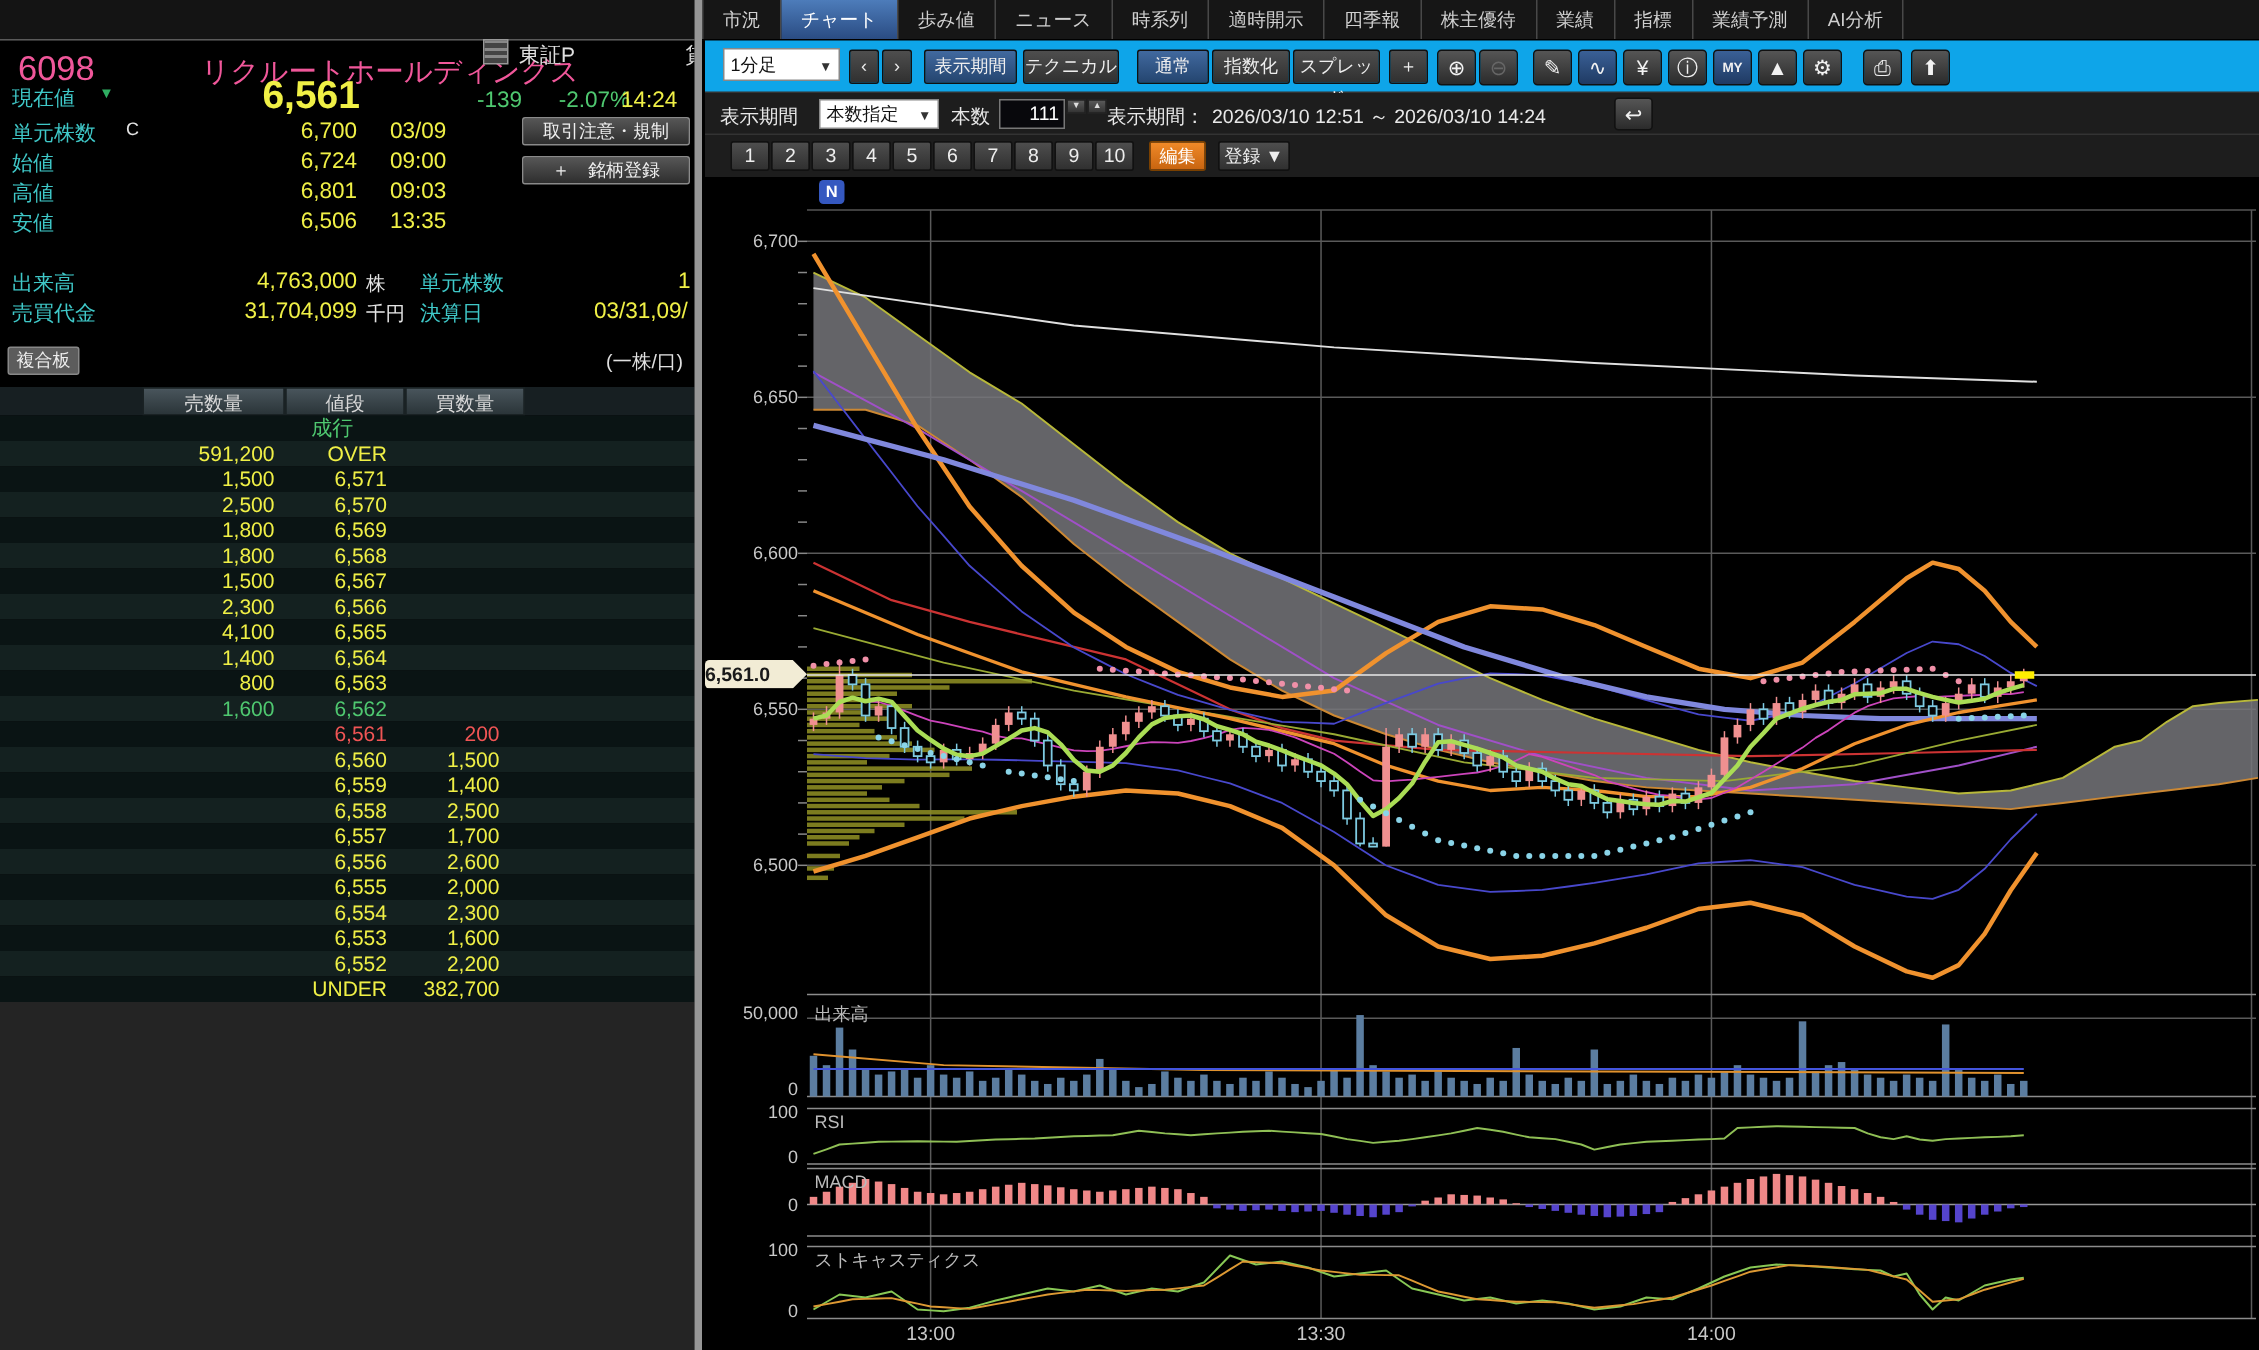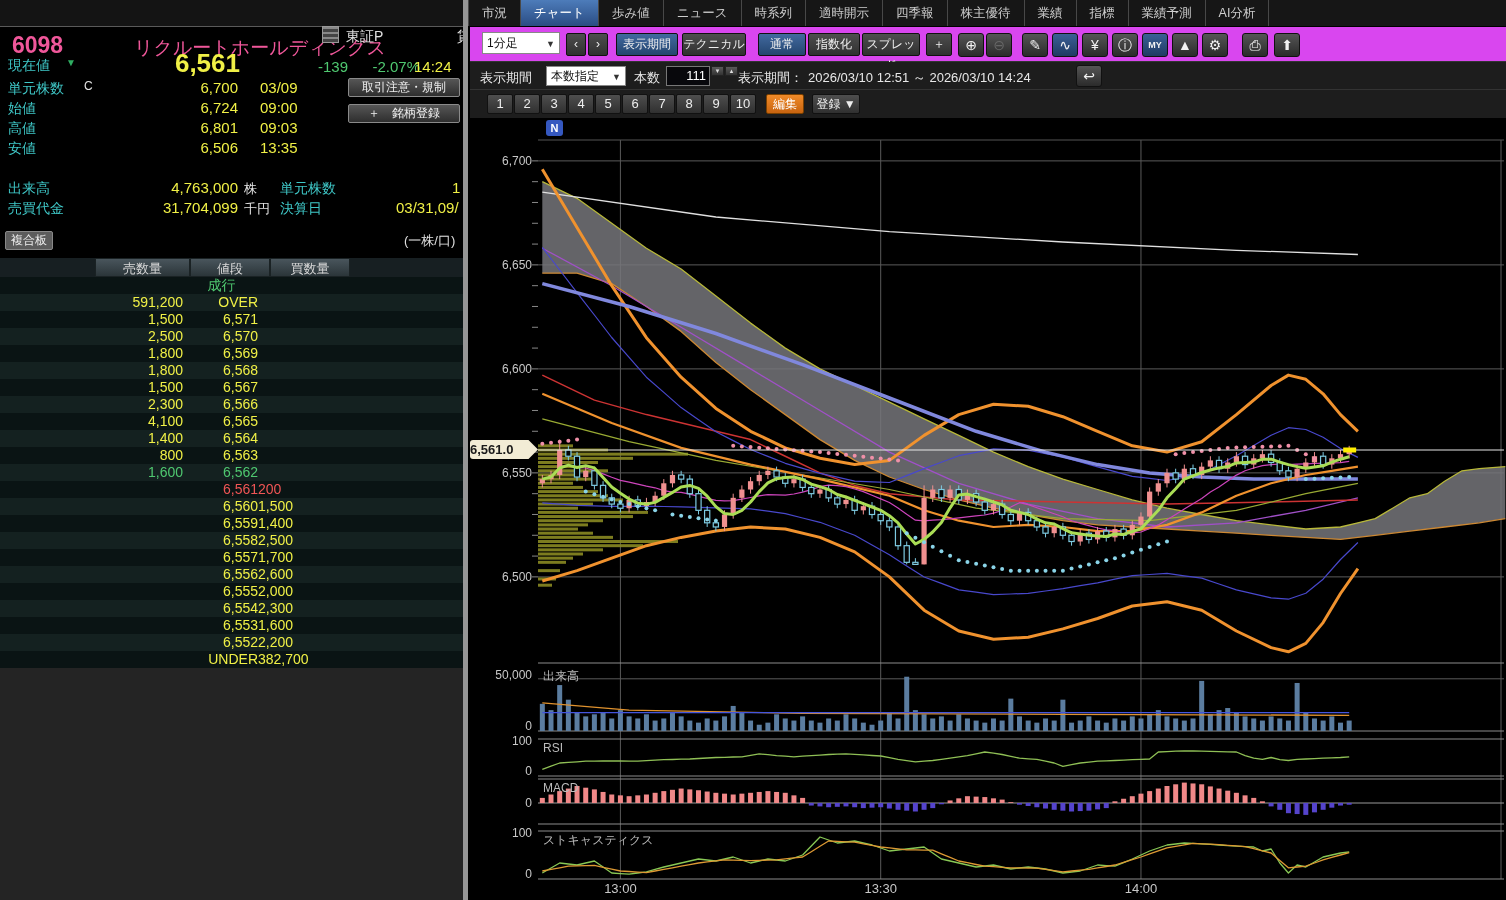--- a/index.html
+++ b/index.html
@@ -7,21 +7,21 @@
               font-family:"Liberation Sans", sans-serif; }
   .abs { position:absolute; }
   #app { position:relative; width:1506px; height:900px; background:#000; }
 
   
   #left-panel { position:absolute; left:0; top:0; width:463px; height:900px; background:#000; }
   #lp-topstrip { position:absolute; left:0; top:0; width:463px; height:27px; background:#141414; border-bottom:1px solid #5a5a5a; }
   .cy { color:#3fc8c8; font-size:14px; }
   .yl { color:#f0f046; }
   .wh { color:#e4e4e4; }
-  #q-code { left:12px; top:32px; font-size:23px; font-weight:bold; color:#f0579a;text-align:right; }
+  #q-code { left:12px; top:32px; font-size:23px; font-weight:normal; color:#f0579a;text-align:right; }
   #q-name { left:110px; top:35px; font-size:19px; color:#f0579a;margin-left:24px; }
   #q-listicon { left:322px; top:26px; width:17px; height:17px; background:linear-gradient(#777,#555); border:1px solid #999;
       background-image:repeating-linear-gradient(#888 0 2px, #444 2px 5px); }
   #q-market { left:346px; top:28px; font-size:14px; color:#e0e0e0; }
   #q-margin { left:457px; top:28px; width:6px; overflow:hidden; font-size:14px; color:#e0e0e0; white-space:nowrap; }
   #q-price-label { left:8px; top:57px; }
   #q-price-arrow { left:66px; top:57px; font-size:10px; color:#2fae62; }
   #q-price { left:130px; top:48px; width:110px; text-align:right; font-size:26px; font-weight:bold; color:#f0f046; }
   #q-change { left:276px; top:58px; width:72px; text-align:right; font-size:15px; color:#4fc870; }
   #q-pct { left:348px; top:58px; width:72px; text-align:right; font-size:15px; color:#4fc870; }
@@ -38,35 +38,35 @@
   
   #ob-header { position:absolute; left:0; top:258px; width:463px; height:19px; background:#171f22; }
   .ob-hcell { position:absolute; top:0; height:19px; line-height:19px; text-align:center; font-size:13px; color:#d8d8d8;
       background:linear-gradient(#49555c,#2b3539); border:1px solid #1a2224; }
   #ob-rows { position:absolute; left:0; top:277px; width:463px; }
   .ob-row { position:relative; width:463px; height:17px; line-height:17px; font-size:14px; }
   .ob-row:nth-child(odd) { background:#0a1414; }
   .ob-row:nth-child(even) { background:#142120; }
   .ob-sell { position:absolute; left:0; width:183px; text-align:right; color:#f0f046; }
   .ob-price { position:absolute; left:185px; width:73px; text-align:right; color:#f0f046; }
-  .ob-buy { position:absolute; left:258px; width:75px; color:#f0f046; }
+  .ob-buy { position:absolute; left:258px; width:75px; text-align:right; color:#f0f046; }
   .ob-row.market .ob-price { color:#4fc870; text-align:center; }
   .ob-row.greenrow .ob-price, .ob-row.greenrow .ob-sell { color:#4fc870; }
   .ob-row.redrow .ob-price, .ob-row.redrow .ob-buy { color:#f05555; }
   #lp-bottom { position:absolute; left:0; top:668px; width:463px; height:232px; background:#242424; }
   #divider { position:absolute; left:463px; top:0; width:5px; height:900px; background:#969696; }
 
   
   #right-panel { position:absolute; left:468px; top:0; width:1038px; height:900px; background:#000; }
   #tabbar { position:absolute; left:0; top:0; width:1038px; height:27px; background:#161616; border-bottom:1px solid #000; }
   .tab { display:inline-block; height:26px; line-height:26px; padding:0 13px; font-size:12.5px; color:#cfcfcf;
       border-right:1px solid #484848; cursor:default; }
   .tab:first-child { border-left:1px solid #484848; }
   .tab.active { background:linear-gradient(#4d7cba,#2a4c83); color:#fff; }
-  #toolbar1 { position:absolute; left:2px; top:27px; width:1036px; height:35px; background:#d946ef; border-bottom:1px solid #333; }
+  #toolbar1 { position:absolute; left:2px; top:27px; width:1036px; height:35px; background:#0ea5e9; border-bottom:1px solid #333; }
   #toolbar2 { position:absolute; left:2px; top:62px; width:1036px; height:28px; background:#1d1d1d; border-bottom:1px solid #333; }
   #toolbar3 { position:absolute; left:2px; top:90px; width:1036px; height:28px; background:#1d1d1d; }
   .sel-white { background:#fff; color:#111; font-size:12px; border:1px solid #888; height:22px; line-height:20px; padding:0 4px; }
   .sel-arrow { float:right; font-size:9px; color:#333; margin-top:1px; margin-left:6px;}
   .tb-btn { position:absolute; top:6px; height:23px; line-height:21px; text-align:center; font-size:12px; color:#eee;
       border:1px solid #111; border-radius:2px; background:linear-gradient(#4e4e4e,#303030); }
   .tb-btn.blue { background:linear-gradient(#41699f,#24456f); }
   .icon-btn { position:absolute; top:6px; width:26px; height:24px; line-height:22px; text-align:center; font-size:14px;
       color:#f2f2f2; border:1px solid #111; border-radius:3px; background:linear-gradient(#555,#2b2b2b); }
   .icon-btn.blue { background:linear-gradient(#3a6096,#1f3a63); }

